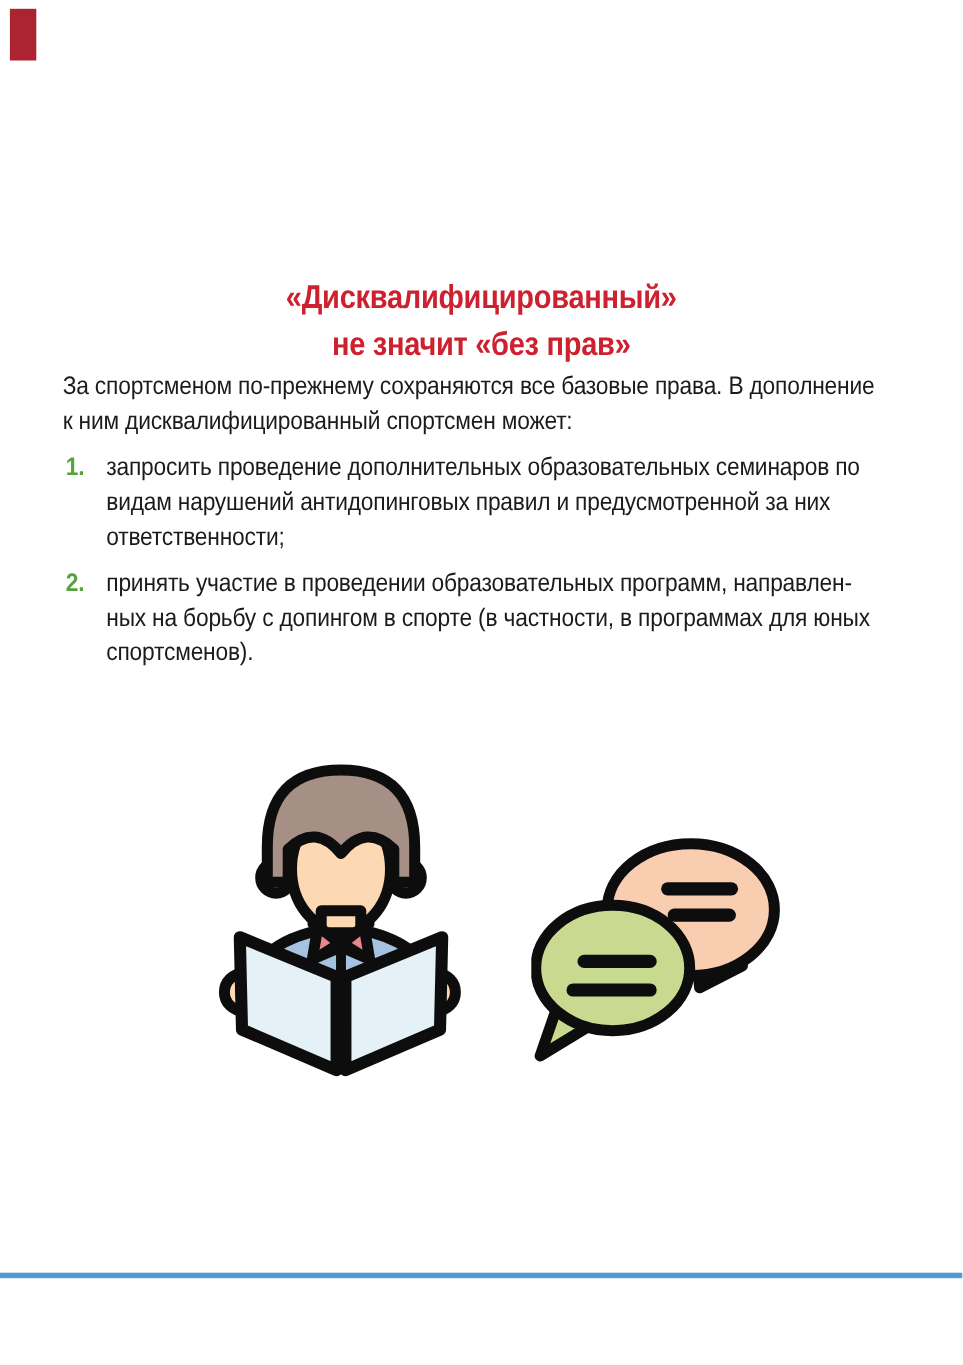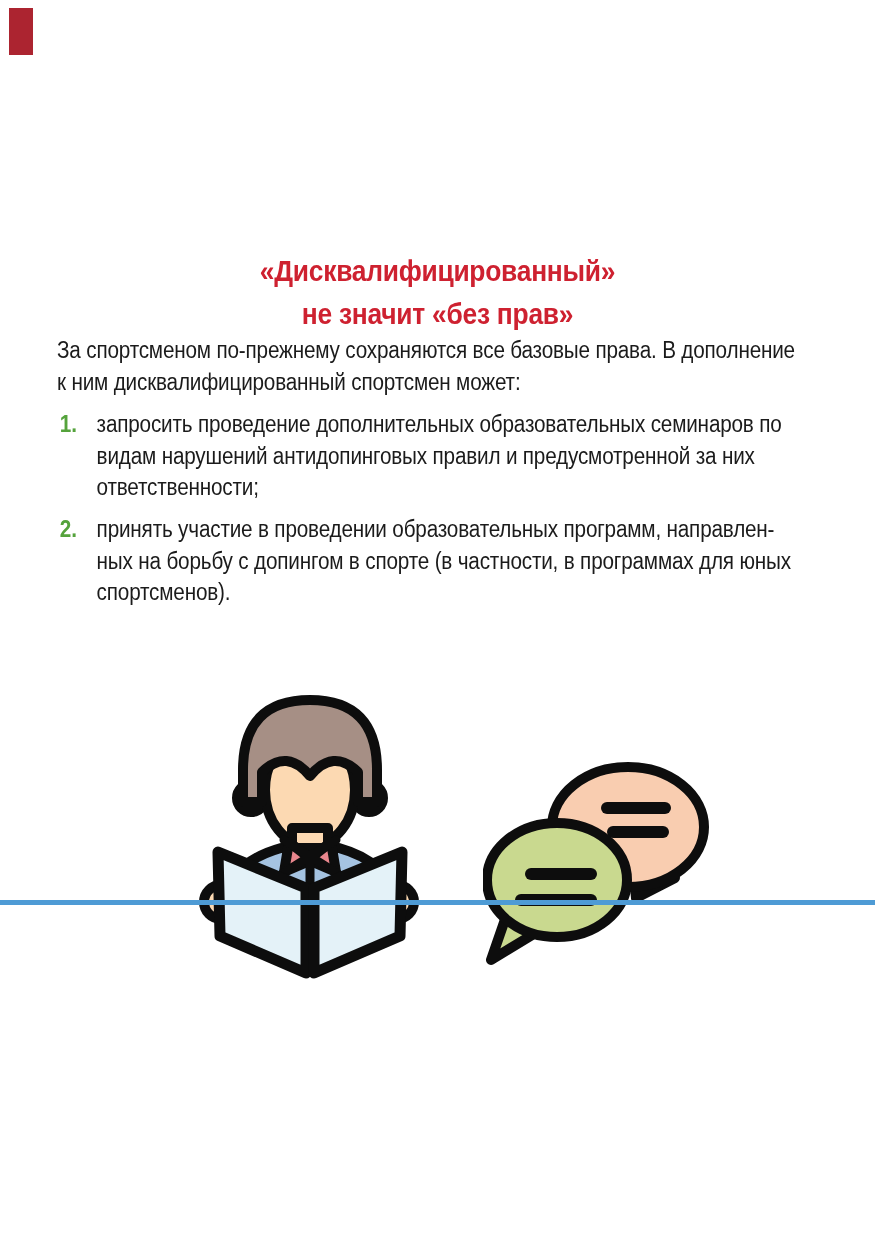--- a/index.html
+++ b/index.html
@@ -4,21 +4,21 @@
 <style>
   html, body {
     margin: 0; padding: 0;
     width: 875px; height: 1241px;
     background: #ffffff;
     overflow: hidden;
     font-family: "Liberation Sans", sans-serif;
   }
   .page {
     position: relative;
-    width: 875px; height: 905px;
+    width: 875px; height: 1162px;
     background: #ffffff;
   }
   .corner-tab {
     position: absolute;
     left: 9px; top: 8px;
     width: 24px; height: 47px;
     background: #ac2430;
   }
   .footer-rule {
     position: absolute;

